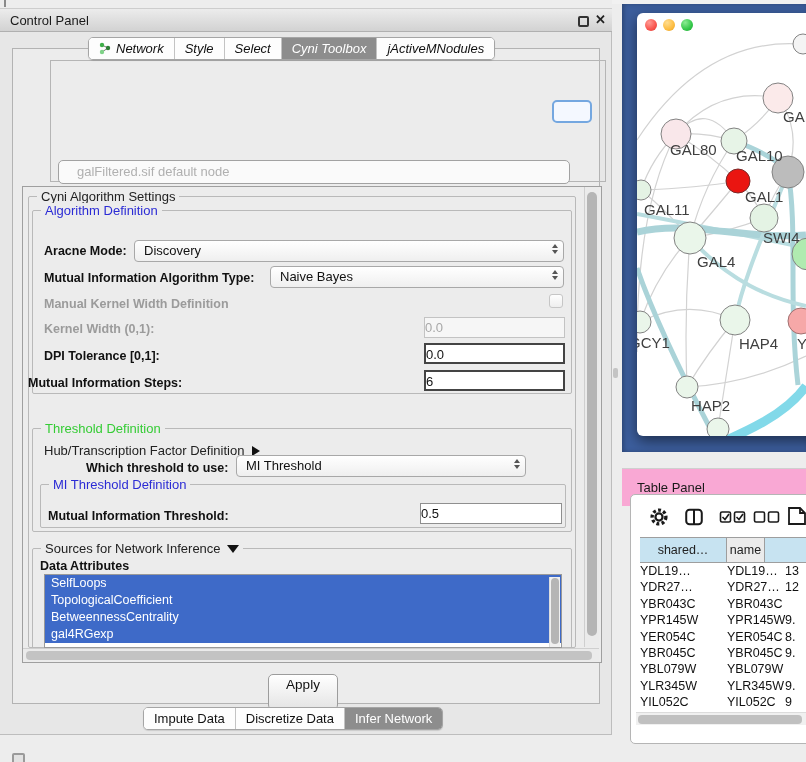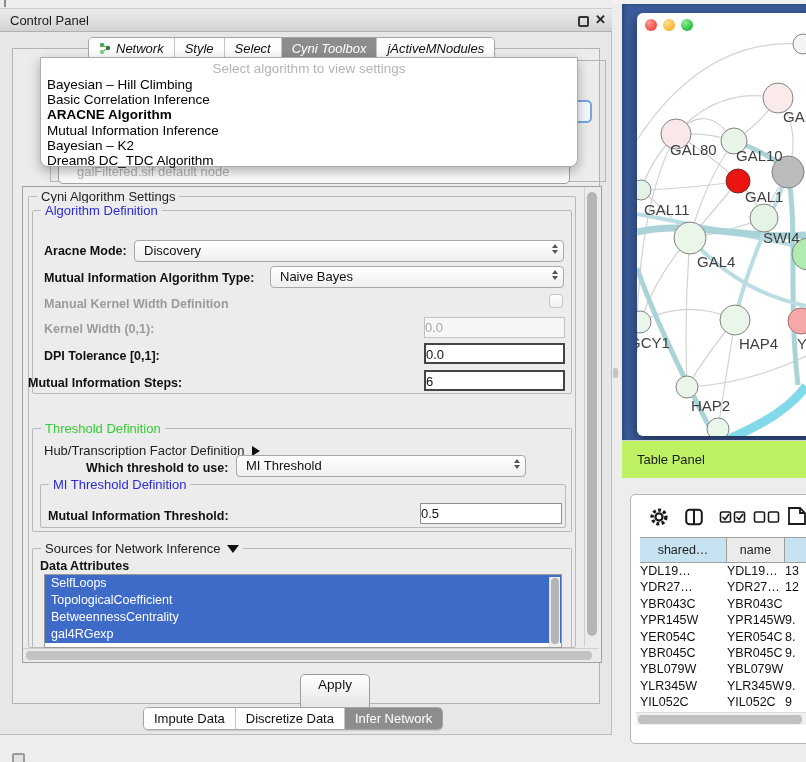--- a/index.html
+++ b/index.html
@@ -67,29 +67,29 @@
   .attr-item { height:17px; line-height:17px; background:#3e6ac8; color:#fff; font-size:12.5px; padding-left:6px; }
   .list-sb { position:absolute; right:1px; top:2px; width:11px; height:70px; background:#f0f0f0; border-left:1px solid #ddd; }
   .list-sb .th { position:absolute; left:1px; top:1px; width:8px; height:66px; background:#b5b5b5; border-radius:4px; }
 
   .vsb { left:584px; top:187px; width:15px; height:460px; background:#ebebeb; border-left:1px solid #cfcfcf; z-index:6; }
   .vsb .th { position:absolute; left:2px; top:5px; width:10px; height:444px; background:#b5b5b5; border-radius:5px; }
   .hsb { left:23px; top:648px; width:576px; height:13px; background:#ebebeb; border-top:1px solid #cfcfcf; z-index:6; }
   .hsb .th { position:absolute; left:3px; top:2px; width:566px; height:9px; background:#c3c3c3; border-radius:4px; }
 
   .btn { position:absolute; height:36px; background:linear-gradient(#ffffff,#e4e4e4); border:1px solid #9c9c9c;
-    border-radius:5px; font-size:13.5px; color:#111; text-align:center; line-height:20px;margin-left:32px; }
+    border-radius:5px; font-size:13.5px; color:#111; text-align:center; line-height:20px; }
 
   
   .desktop { left:622px; top:4px; width:184px; height:448px; background:#3c5e9d; overflow:hidden; box-shadow:inset 2px 0 4px rgba(0,0,0,0.25); }
   .netwin { position:absolute; left:15px; top:9px; width:200px; height:423px; background:#fff; border-radius:6px;
     box-shadow:0 5px 14px rgba(0,0,0,0.5); overflow:hidden; }
   .light { position:absolute; top:6px; width:12px; height:12px; border-radius:50%; }
 
-  .tp-bar { left:622px; top:440px; width:184px; height:38px; background:#bef264; border-top:1px solid #cfcfcf; }
+  .tp-bar { left:622px; top:468px; width:184px; height:38px; background:#f9a8d4; border-top:1px solid #cfcfcf; }
   .tp-title { position:absolute; left:15px; top:11px; font-size:13px; color:#1a1a1a; }
   .tablewin { left:630px; top:494px; width:200px; height:250px; background:#fff; border:1px solid #b5b5b5; border-radius:5px; }
   .ticon { position:absolute; top:12px; }
   .thead { position:absolute; left:9px; top:42px; width:200px; height:26px; display:flex; font-size:12.5px; color:#222; }
   .thead .c { border-right:1px solid #9e9e9e; border-top:1px solid #9e9e9e; border-bottom:1px solid #9e9e9e;
     display:flex; align-items:center; justify-content:center; }
   .cblue { background:#c7e3f1; } .cgray { background:#ebebeb; }
   .tbody { position:absolute; left:9px; top:68px; width:200px; height:144px; overflow:hidden; }
   .trow { display:flex; height:16.4px; line-height:16.4px; font-size:12.5px; color:#111; }
   .trow .c { }
@@ -134,29 +134,20 @@
       </div>
     <div class="t">
         <span>jActiveMNodules</span>
       </div>
   </div>
 
   <div class="abs frag-group"></div>
   <div class="abs frag-combo">galFiltered.sif default node</div>
   <div class="abs frag-blue"></div>
 
-  <div class="abs popup">
-    <div class="hdr">Select algorithm to view settings</div>
-    <div class="it">Bayesian – Hill Climbing</div>
-    <div class="it">Basic Correlation Inference</div>
-    <div class="it b">ARACNE Algorithm</div>
-    <div class="it">Mutual Information Inference</div>
-    <div class="it">Bayesian – K2</div>
-    <div class="it">Dream8 DC_TDC Algorithm</div>
-  </div>
 
   <div class="abs scrollpane"></div>
 
   <div class="group" style="left:28px;top:196px;width:548px;height:452px;z-index:4;">
     <span class="gtitle dark">Cyni Algorithm Settings</span>
   </div>
 
   <div class="group" style="left:32px;top:210px;width:540px;height:184px;z-index:4;">
     <span class="gtitle blue">Algorithm Definition</span>
   </div>
@@ -346,21 +337,21 @@
       <rect x="1.5" y="2" width="10" height="10" rx="1.5" fill="none" stroke="#1a1a1a" stroke-width="1.6"></rect>
       <rect x="15.5" y="2" width="10" height="10" rx="1.5" fill="none" stroke="#1a1a1a" stroke-width="1.6"></rect>
     </svg>
     <svg class="ticon" style="left:156px;top:11px;" width="22" height="20" viewBox="0 0 22 20">
       <path d="M2,2 h11 l5,5 v11 h-16 z" fill="none" stroke="#1a1a1a" stroke-width="1.8"></path>
       <path d="M13,2 v5 h5" fill="none" stroke="#1a1a1a" stroke-width="1.8"></path>
     </svg>
 
     <div class="thead">
       <div class="c cblue" style="width:87px;">shared…</div>
-      <div class="c cgray" style="width:58px;">name</div>
+      <div class="c cgray" style="width:38px;">name</div>
       <div class="c cblue" style="width:55px;"></div>
     </div>
 
     <div class="tbody" id="tbody">
         <div class="trow">
           <div class="c" style="width: 87px;">YDL19…</div>
           <div class="c" style="width: 58px;">YDL19…</div>
           <div class="c" style="width: 55px;">13</div>
         </div>
         <div class="trow">

